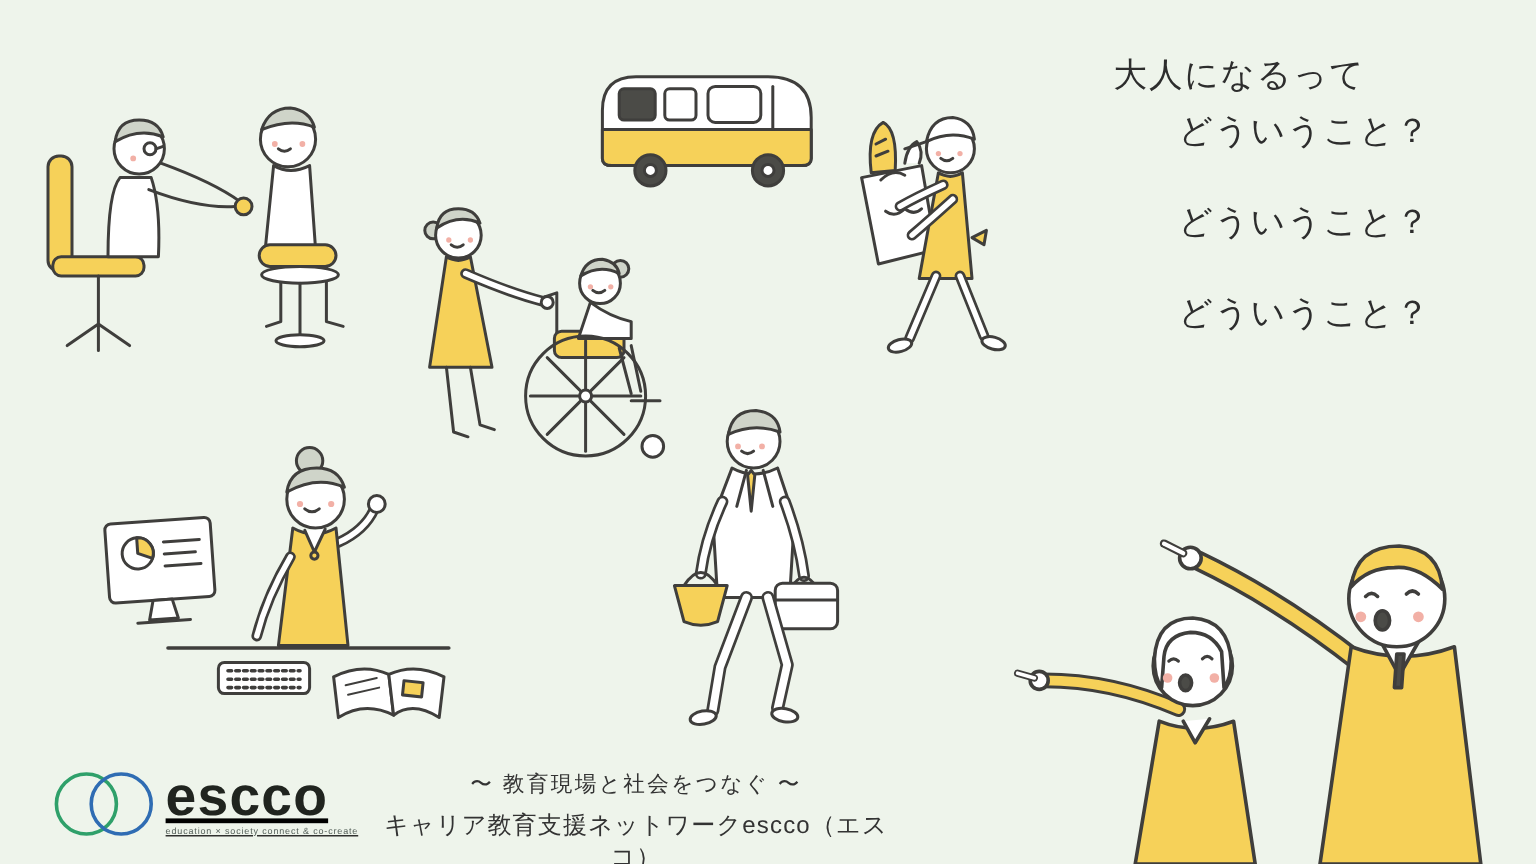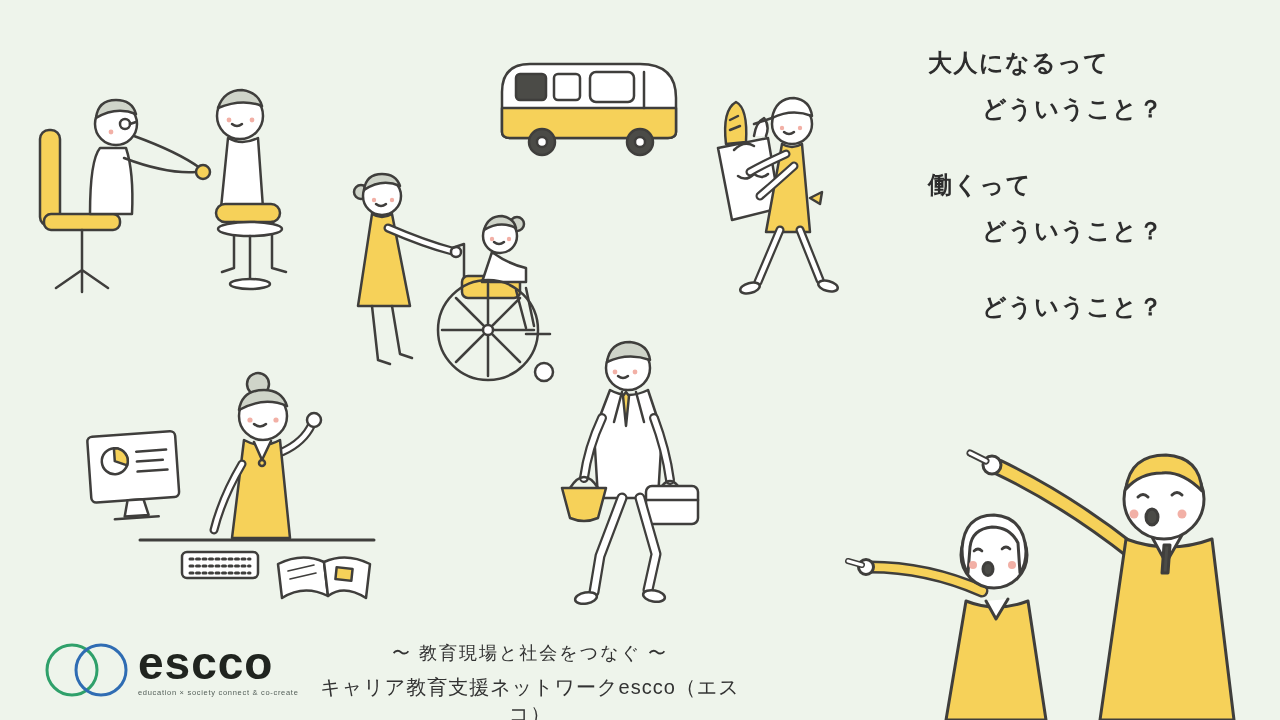--- a/index.html
+++ b/index.html
@@ -1,30 +1,30 @@
 <!DOCTYPE html>
 <html><head>
 <meta charset="utf-8">
 <style>
   html,body{margin:0;padding:0;}
   body{font-family:"Liberation Sans","DejaVu Sans",sans-serif;}
   .slide{position:relative;width:1280px;height:720px;background:#eef4eb;overflow:hidden;}
   figure.illus{position:absolute;margin:0;padding:0;}
   figure.illus svg{display:block;overflow:visible;}
 
-  .questions{position:absolute;left:928px;top:40px;color:#2d2d2d;font-size:24px;font-weight:700;letter-spacing:1.5px;}
+  .questions{position:absolute;left:928px;top:40px;color:#2d2d2d;font-size:28px;font-weight:400;letter-spacing:1.5px;}
   .q-group{margin-bottom:30px;}
   .q-line{line-height:46px;white-space:nowrap;}
   .q-line.indent{padding-left:54px;}
 
   .tagline{position:absolute;left:300px;top:641px;width:460px;text-align:center;color:#333;}
   .tagline-1{font-size:18px;letter-spacing:2px;margin-bottom:9px;}
   .tagline-2{font-size:20px;letter-spacing:1px;}
 
-  .logo{position:absolute;left:44px;top:640px;display:flex;align-items:center;gap:8px;}
+  .logo{position:absolute;left:44px;top:640px;display:flex;align-items:center;gap:8px;text-decoration:underline;}
   .logo-texts{display:flex;flex-direction:column;}
   .logo-name{font-size:46px;font-weight:bold;color:#20241f;line-height:0.9;letter-spacing:1px;}
   .logo-sub{font-size:7.5px;color:#55605a;letter-spacing:0.7px;margin-top:3px;}
 </style>
 </head>
 <body>
 
 <div class="slide">
 
   <figure class="illus" style="left:28px;top:56px">
@@ -243,21 +243,20 @@
       </g>
     </svg>
   </figure>
 
   <div class="questions">
     <div class="q-group">
       <div class="q-line">大人になるって</div>
       <div class="q-line indent">どういうこと？</div>
     </div>
     <div class="q-group">
-      <div class="q-line">働くって</div>
       <div class="q-line indent">どういうこと？</div>
     </div>
     <div class="q-group">
       <div class="q-line indent">どういうこと？</div>
     </div>
   </div>
 
   <div class="tagline">
     <div class="tagline-1">〜 教育現場と社会をつなぐ 〜</div>
     <div class="tagline-2">キャリア教育支援ネットワークescco（エスコ）</div>

